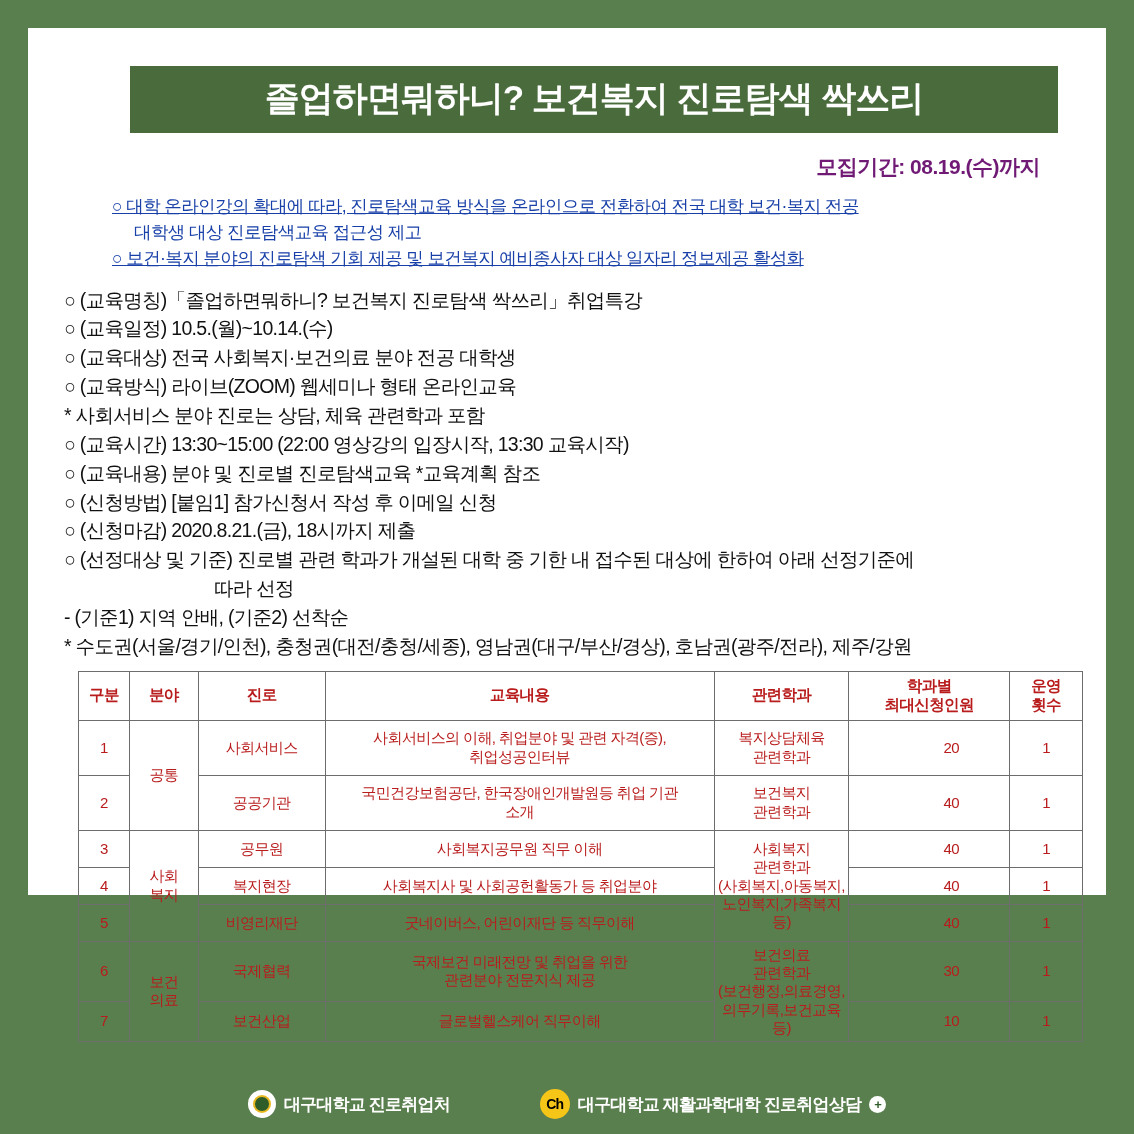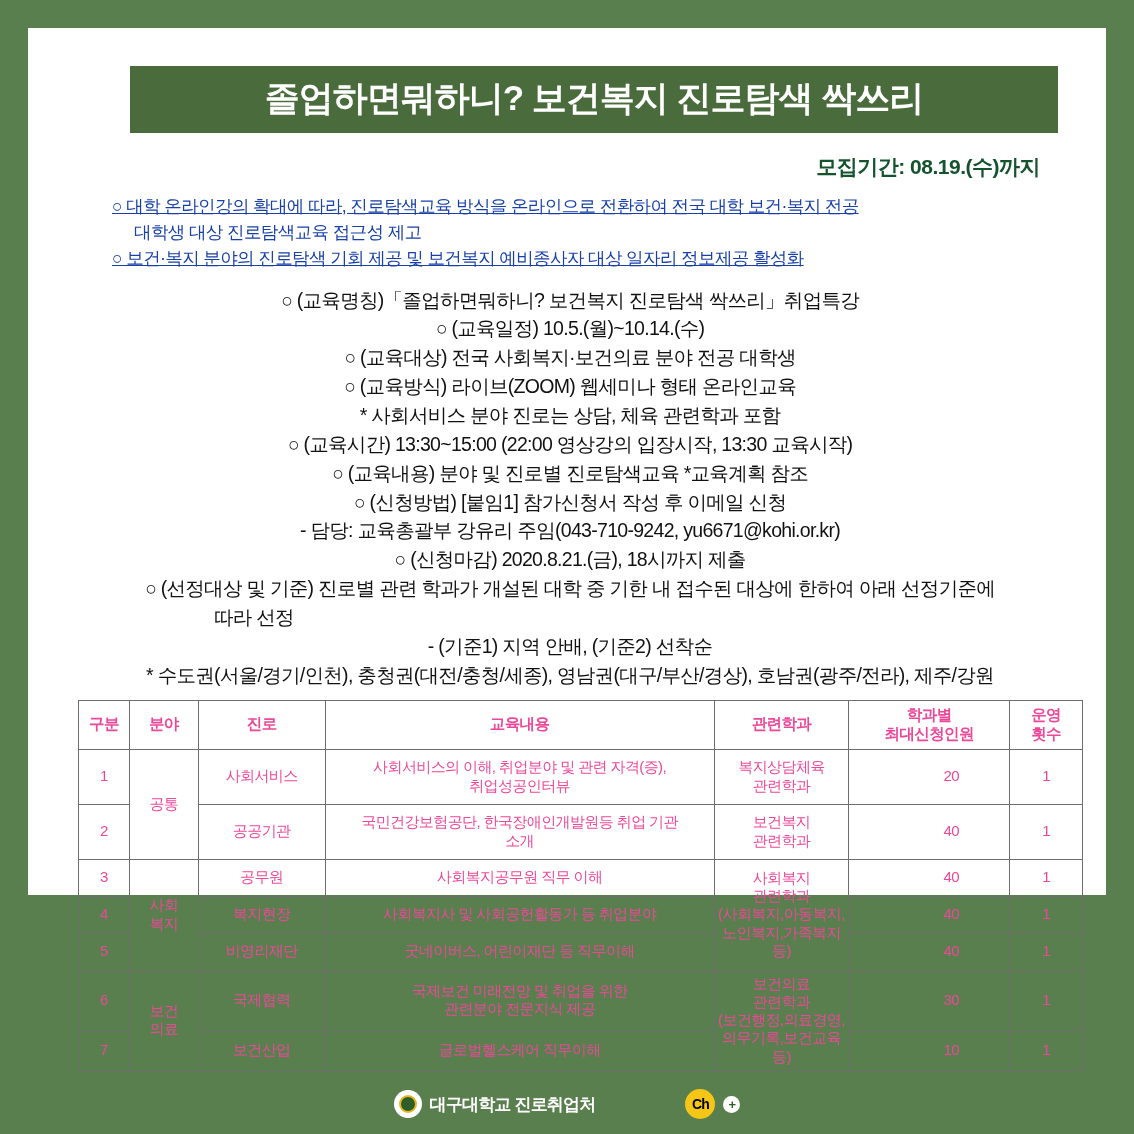--- a/index.html
+++ b/index.html
@@ -36,21 +36,21 @@
     color: #ffffff;
     font-size: 35px;
     font-weight: bold;
     letter-spacing: -1px;
     text-align: center;
     padding: 14px 10px 16px 10px;
     line-height: 1.05;
   }
   .deadline {
     text-align: right;
-    color: #14532d;
+    color: #701a75;
     font-weight: bold;
     font-size: 21px;
     margin: 20px 36px 0 0;
     letter-spacing: -0.5px;
   }
   
   .intro {
     margin: 12px 0 0 54px;
     color: #1840a8;
     font-size: 17.5px;
@@ -72,33 +72,32 @@
   .body-list {
     margin: 14px 0 0 6px;
     color: #111111;
     font-size: 19.5px;
     line-height: 1.48;
     letter-spacing: -0.7px;
   }
   .body-list .row {
     display: block;
     white-space: pre-wrap;
-    text-align: center;
   }
   .body-list .indent {
     display: block;
     padding-left: 150px;
   }
   
   table.plan {
     margin: 10px 0 0 20px;
     border-collapse: collapse;
     width: 1005px;
     font-size: 15px;
-    color: #ec4899;
+    color: #b91c1c;
     letter-spacing: -0.6px;
   }
   table.plan th, table.plan td {
     border: 1px solid #6d6d6d;
     text-align: center;
     vertical-align: middle;
     padding: 4px 3px;
     line-height: 1.22;
   }
   table.plan thead th {
@@ -199,21 +198,20 @@
 
     <div class="body-list">
       <span class="row">○ (교육명칭)「졸업하면뭐하니? 보건복지 진로탐색 싹쓰리」취업특강</span>
       <span class="row">○ (교육일정) 10.5.(월)~10.14.(수)</span>
       <span class="row">○ (교육대상) 전국 사회복지·보건의료 분야 전공 대학생</span>
       <span class="row">○ (교육방식) 라이브(ZOOM) 웹세미나 형태 온라인교육</span>
       <span class="row">* 사회서비스 분야 진로는 상담, 체육 관련학과 포함</span>
       <span class="row">○ (교육시간) 13:30~15:00 (22:00 영상강의 입장시작, 13:30 교육시작)</span>
       <span class="row">○ (교육내용) 분야 및 진로별 진로탐색교육 *교육계획 참조</span>
       <span class="row">○ (신청방법) [붙임1] 참가신청서 작성 후 이메일 신청</span>
-      <span class="row">- 담당: 교육총괄부 강유리 주임(043-710-9242, yu6671@kohi.or.kr)</span>
       <span class="row">○ (신청마감) 2020.8.21.(금), 18시까지 제출</span>
       <span class="row">○ (선정대상 및 기준) 진로별 관련 학과가 개설된 대학 중 기한 내 접수된 대상에 한하여 아래 선정기준에</span>
       <span class="indent">따라 선정</span>
       <span class="row">- (기준1) 지역 안배, (기준2) 선착순</span>
       <span class="row">* 수도권(서울/경기/인천), 충청권(대전/충청/세종), 영남권(대구/부산/경상), 호남권(광주/전라), 제주/강원</span>
     </div>
 
     <table class="plan">
       <thead>
         <tr>
@@ -327,16 +325,17 @@
 
   <div class="footer">
     <div class="foot-item">
       <span class="logo-circle">
         <span class="logo-inner"></span>
       </span>
       <span>대구대학교 진로취업처</span>
     </div>
     <div class="foot-item">
       <span class="ch-badge">Ch</span>
+      <span>대구대학교 재활과학대학 진로취업상담</span>
       <span class="plus-badge">+</span>
     </div>
   </div>
 </div>
 
 </body></html>

